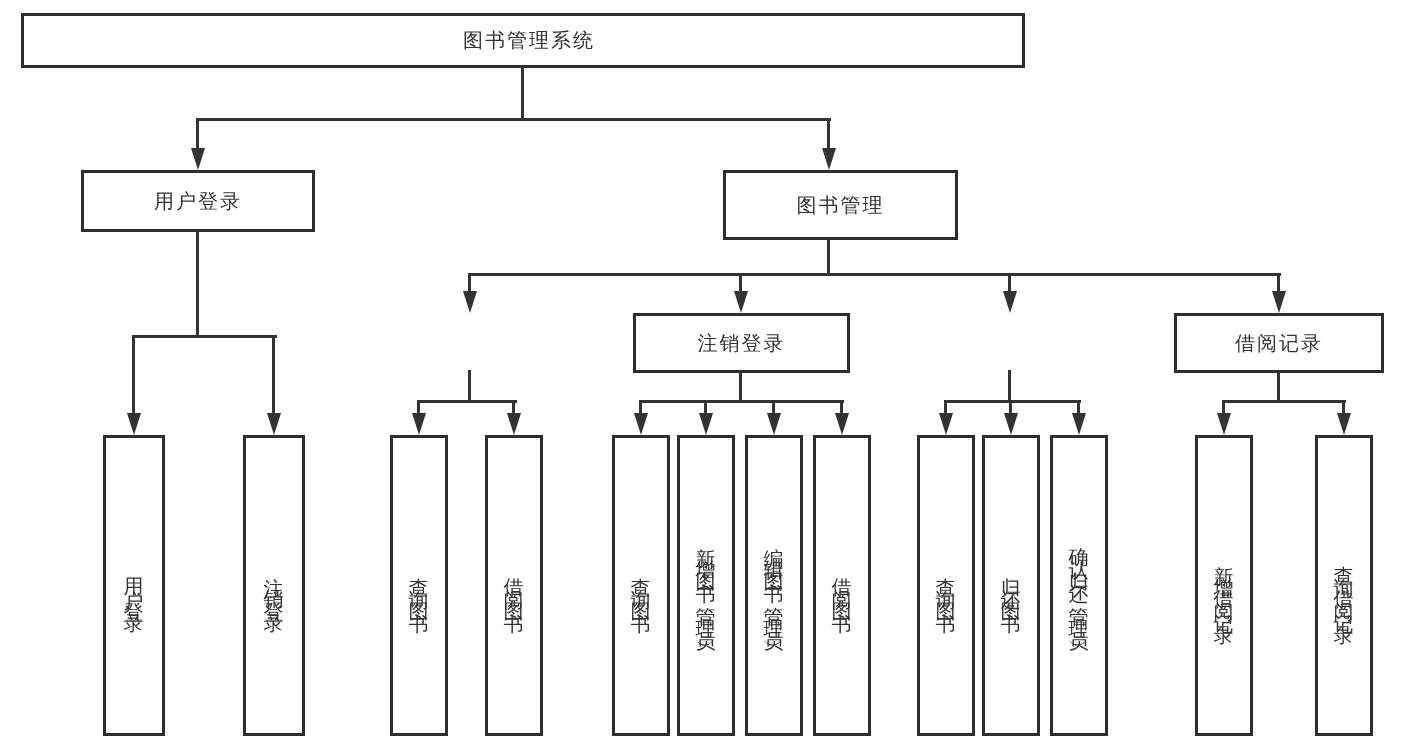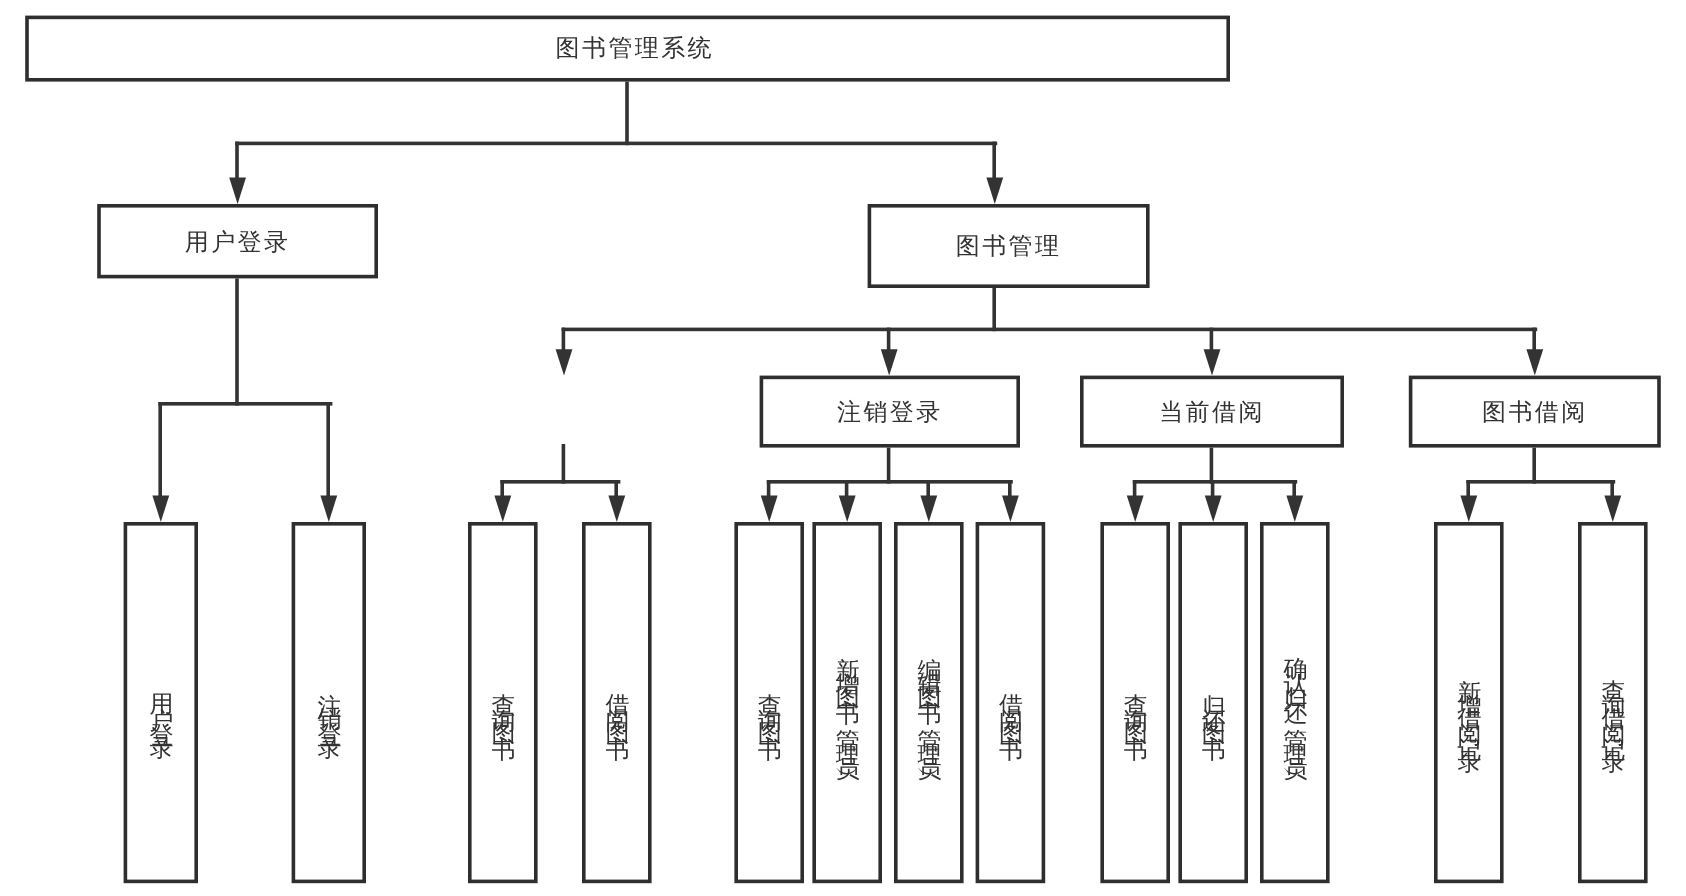--- a/index.html
+++ b/index.html
@@ -129,25 +129,22 @@
   <div class="hbox" style="left:81px; top:170px; width:234px; height:62px;">
     <span>用户登录</span>
   </div>
   <div class="hbox" style="left:711px; top:170px; width:235px; height:70px;margin-left:12px;">
     <span>图书管理</span>
   </div>
 
   <div class="hbox" style="left:633px; top:313px; width:217px; height:60px;">
     <span>注销登录</span>
   </div>
-  <div class="hbox" style="left:900px; top:313px; width:220px; height:60px;">
-    <span>当前借阅</span>
-  </div>
   <div class="hbox" style="left:1174px; top:313px; width:210px; height:60px;">
-    <span>图书借阅</span>
+    <span>借阅记录</span>
   </div>
 
   <div class="leaf" style="left:103px; width:62px;">
     <span class="vtext">用户登录</span>
   </div>
   <div class="leaf" style="left:243px; width:62px;">
     <span class="vtext">注销登录</span>
   </div>
 
   <div class="leaf" style="left:390px; width:58px;">

